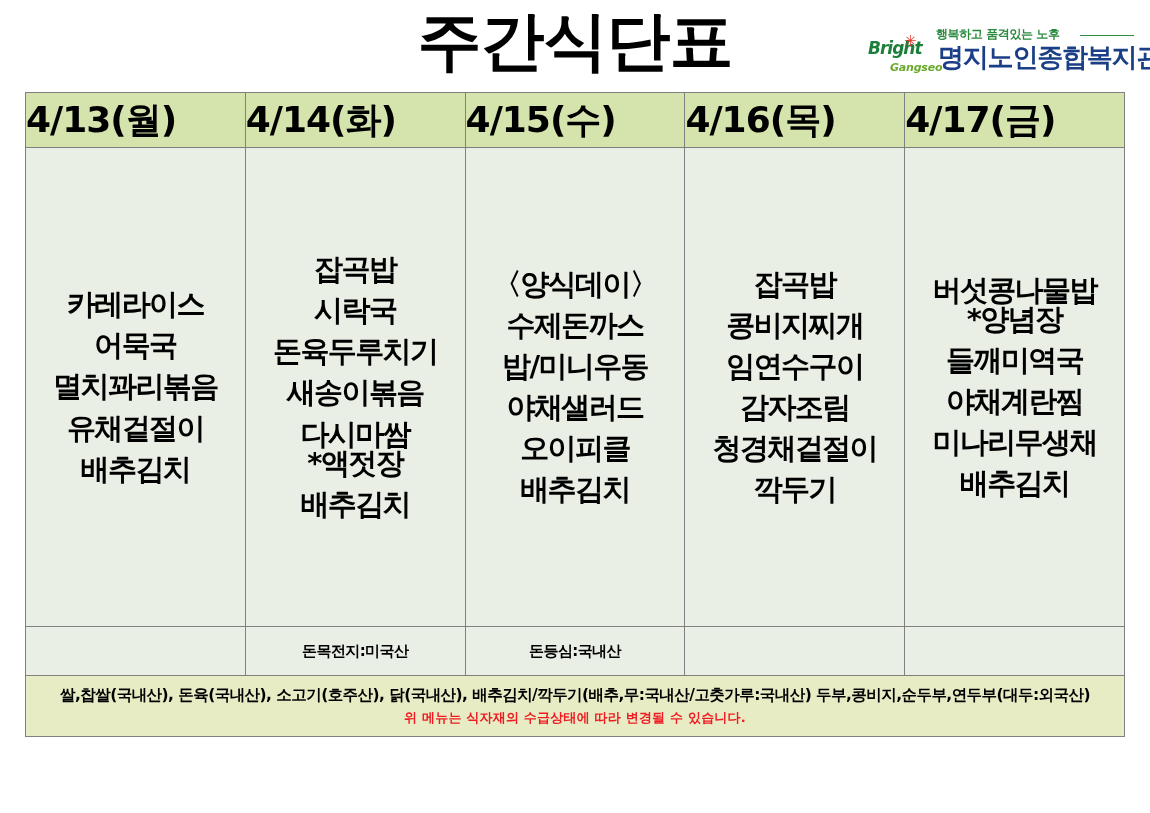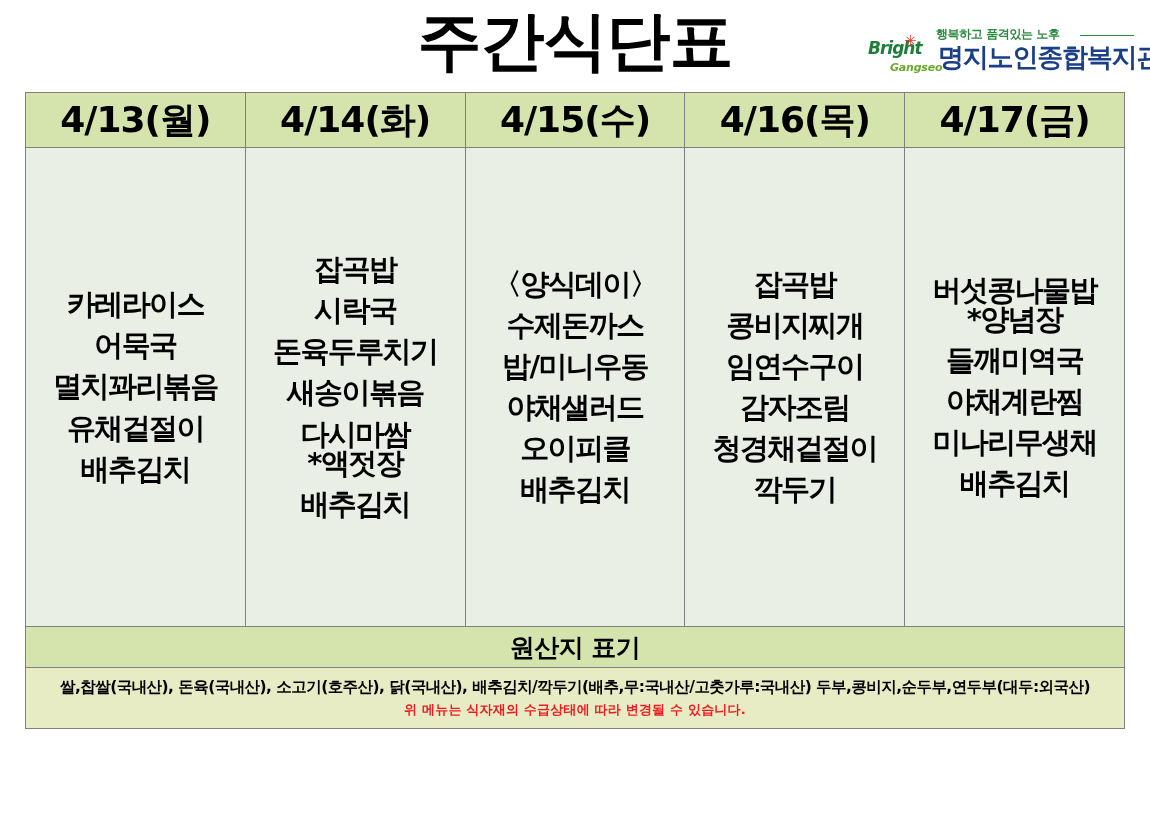--- a/index.html
+++ b/index.html
@@ -128,21 +128,21 @@
   .menu-table td, .menu-table th {
     border: 1.4px solid #808080;
     background: #eaefe6;
     padding: 0;
     margin: 0;
   }
 
   .day-head {
     height: 54px;
     background: #d5e3ac !important;
-    text-align: center;
+    text-align: left;
     font-size: 36px;
     font-weight: 700;
     letter-spacing: -1px;
     font-family: "DejaVu Sans", "Liberation Sans", sans-serif;
   }
 
   .menu-cell {
     height: 478px;
     vertical-align: middle;
     text-align: center;
@@ -282,24 +282,28 @@
             <div class="dish">버섯콩나물밥</div>
             <div class="dish tight">*양념장</div>
             <div class="dish">들깨미역국</div>
             <div class="dish">야채계란찜</div>
             <div class="dish">미나리무생채</div>
             <div class="dish">배추김치</div>
           </div>
         </td>
       </tr>
 
+
       <tr>
-        <td class="origin-head" colspan="5">원산지 표기</td>
+        <td class="origin-cell"></td>
+        <td class="origin-cell">돈목전지:미국산</td>
+        <td class="origin-cell">돈등심:국내산</td>
+        <td class="origin-cell"></td>
+        <td class="origin-cell"></td>
       </tr>
-
 
       <tr>
         <td class="footer-cell" colspan="5">
           <div class="footer-origins">쌀,찹쌀(국내산),  돈육(국내산),  소고기(호주산),  닭(국내산),  배추김치/깍두기(배추,무:국내산/고춧가루:국내산)  두부,콩비지,순두부,연두부(대두:외국산)</div>
           <div class="footer-note">위 메뉴는 식자재의 수급상태에 따라 변경될 수 있습니다.</div>
         </td>
       </tr>
     </tbody>
   </table>
 

